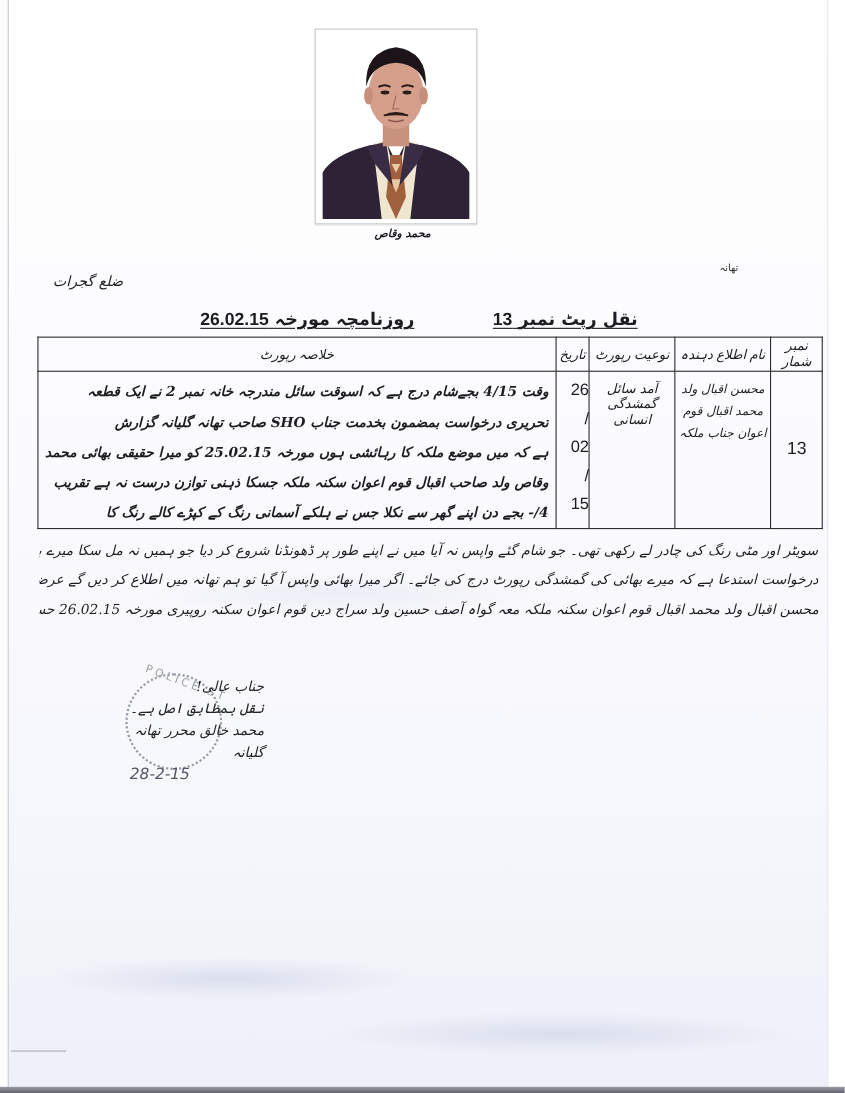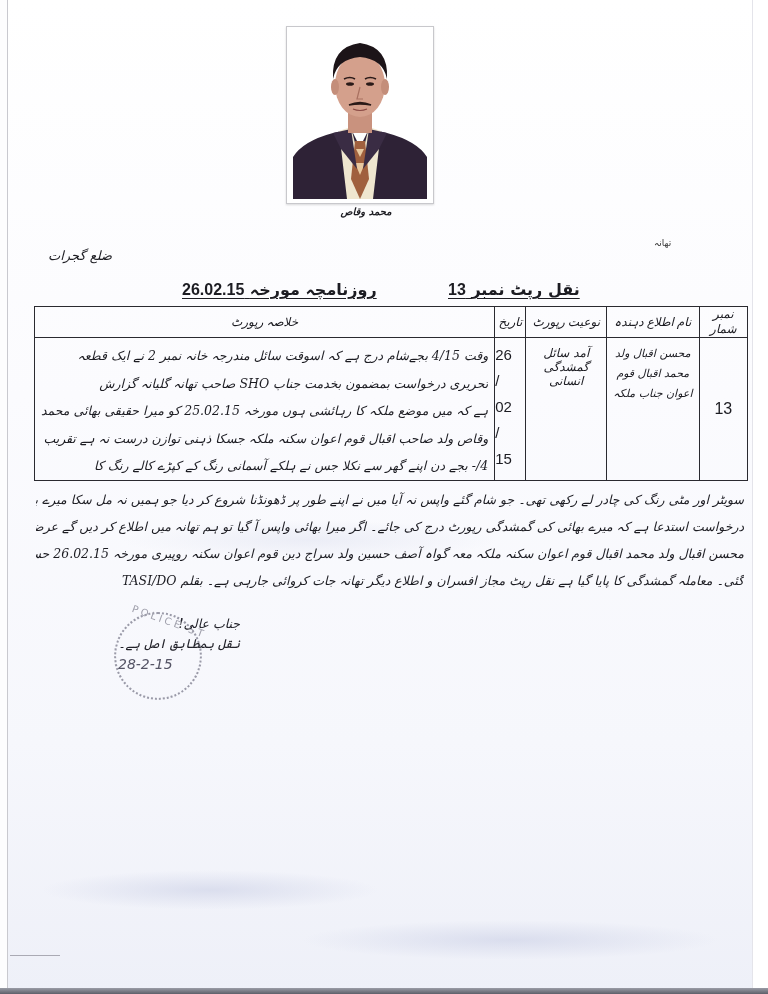--- a/index.html
+++ b/index.html
@@ -65,23 +65,23 @@
       text-align: center; vertical-align: middle;
     }
     .col-sno { width: 66px; }
     .col-name { width: 146px; }
     .col-type { width: 110px; }
     .col-date { width: 36px; }
     .col-summary { }
     .cell-sno { text-align: center; vertical-align: middle !important; font-size: 16px; font-family: "Liberation Sans", sans-serif; }
     .cell-name { text-align: center; font-size: 11px; font-style: italic; font-family: "DejaVu Serif", serif; line-height: 20px; padding-top: 6px !important; }
     .cell-type { text-align: center; font-size: 12px; font-style: italic; font-family: "DejaVu Serif", serif; padding-top: 8px !important; }
-    .cell-date { text-align: left; font-size: 15px; font-family: "Liberation Sans", sans-serif; line-height: 26px; padding-top: 4px !important; direction: ltr; }
+    .cell-date { text-align: right; font-size: 15px; font-family: "Liberation Sans", sans-serif; line-height: 26px; padding-top: 4px !important; direction: ltr; }
     .cell-summary { font-size: 12.5px; font-style: italic; font-family: "DejaVu Serif", serif; line-height: 27.5px; padding: 4px 6px 0 6px !important; text-align: justify; }
-    .summary-line { display: block; white-space: nowrap; overflow: hidden; }
+    .summary-line { display: block; white-space: nowrap; overflow: hidden; font-weight: bold; }
     .continuation {
       position: absolute; left: 36px; top: 486px; width: 708px; direction: rtl;
       font-size: 12.5px; font-style: italic; font-family: "DejaVu Serif", serif; line-height: 27px;
     }
     .continuation .line { display: block; white-space: nowrap; overflow: hidden; }
     .continuation .line.last { padding-right: 0; }
     
     .stamp {
       position: absolute; left: 114px; top: 612px; width: 84px; height: 84px;
       border: 2px dotted #9a9aa8; border-radius: 50%;
@@ -197,25 +197,25 @@
         <span class="summary-line">4/- بجے دن اپنے گھر سے نکلا جس نے ہلکے آسمانی رنگ کے کپڑے کالے رنگ کا</span>
       </td>
     </tr>
   </tbody>
 </table>
 
 <div class="continuation">
   <span class="line">سویٹر اور مٹی رنگ کی چادر لے رکھی تھی۔ جو شام گئے واپس نہ آیا میں نے اپنے طور پر ڈھونڈنا شروع کر دیا جو ہمیں نہ مل سکا میرے بھائی کی عمر 27 سال ہے بذریعہ</span>
   <span class="line">درخواست استدعا ہے کہ میرے بھائی کی گمشدگی رپورٹ درج کی جائے۔ اگر میرا بھائی واپس آ گیا تو ہم تھانہ میں اطلاع کر دیں گے عرضے درستخط بحروف انگریزی</span>
   <span class="line">محسن اقبال ولد محمد اقبال قوم اعوان سکنہ ملکہ معہ گواہ آصف حسین ولد سراج دین قوم اعوان سکنہ روپیری مورخہ 26.02.15 حسب آمد درخواست درج روزنامچہ کی</span>
-  <span class="line last">گئی۔ معاملہ گمشدگی کا پایا گیا ہے نقل رپٹ مجاز افسران و اطلاع دیگر تھانہ جات کروائی جارہی ہے۔ بقلم TASI/DO</span>
 </div>
 
 <div class="stamp"></div>
 <div class="stamp-text">POLICE ST</div>
 <div class="attest">
   <span style="display:block">جناب عالی!</span>
   <span style="display:block">نقل بمطابق اصل ہے۔</span>
+  <span style="display:block">محمد خالق محرر تھانہ گلیانہ</span>
   <span class="sig-date">28-2-15</span>
 </div>
 
 <div class="mark" style="left:10px; top:955px; width:50px;"></div>
 <div class="scan-edge-bottom"></div>
 
 </body></html>

